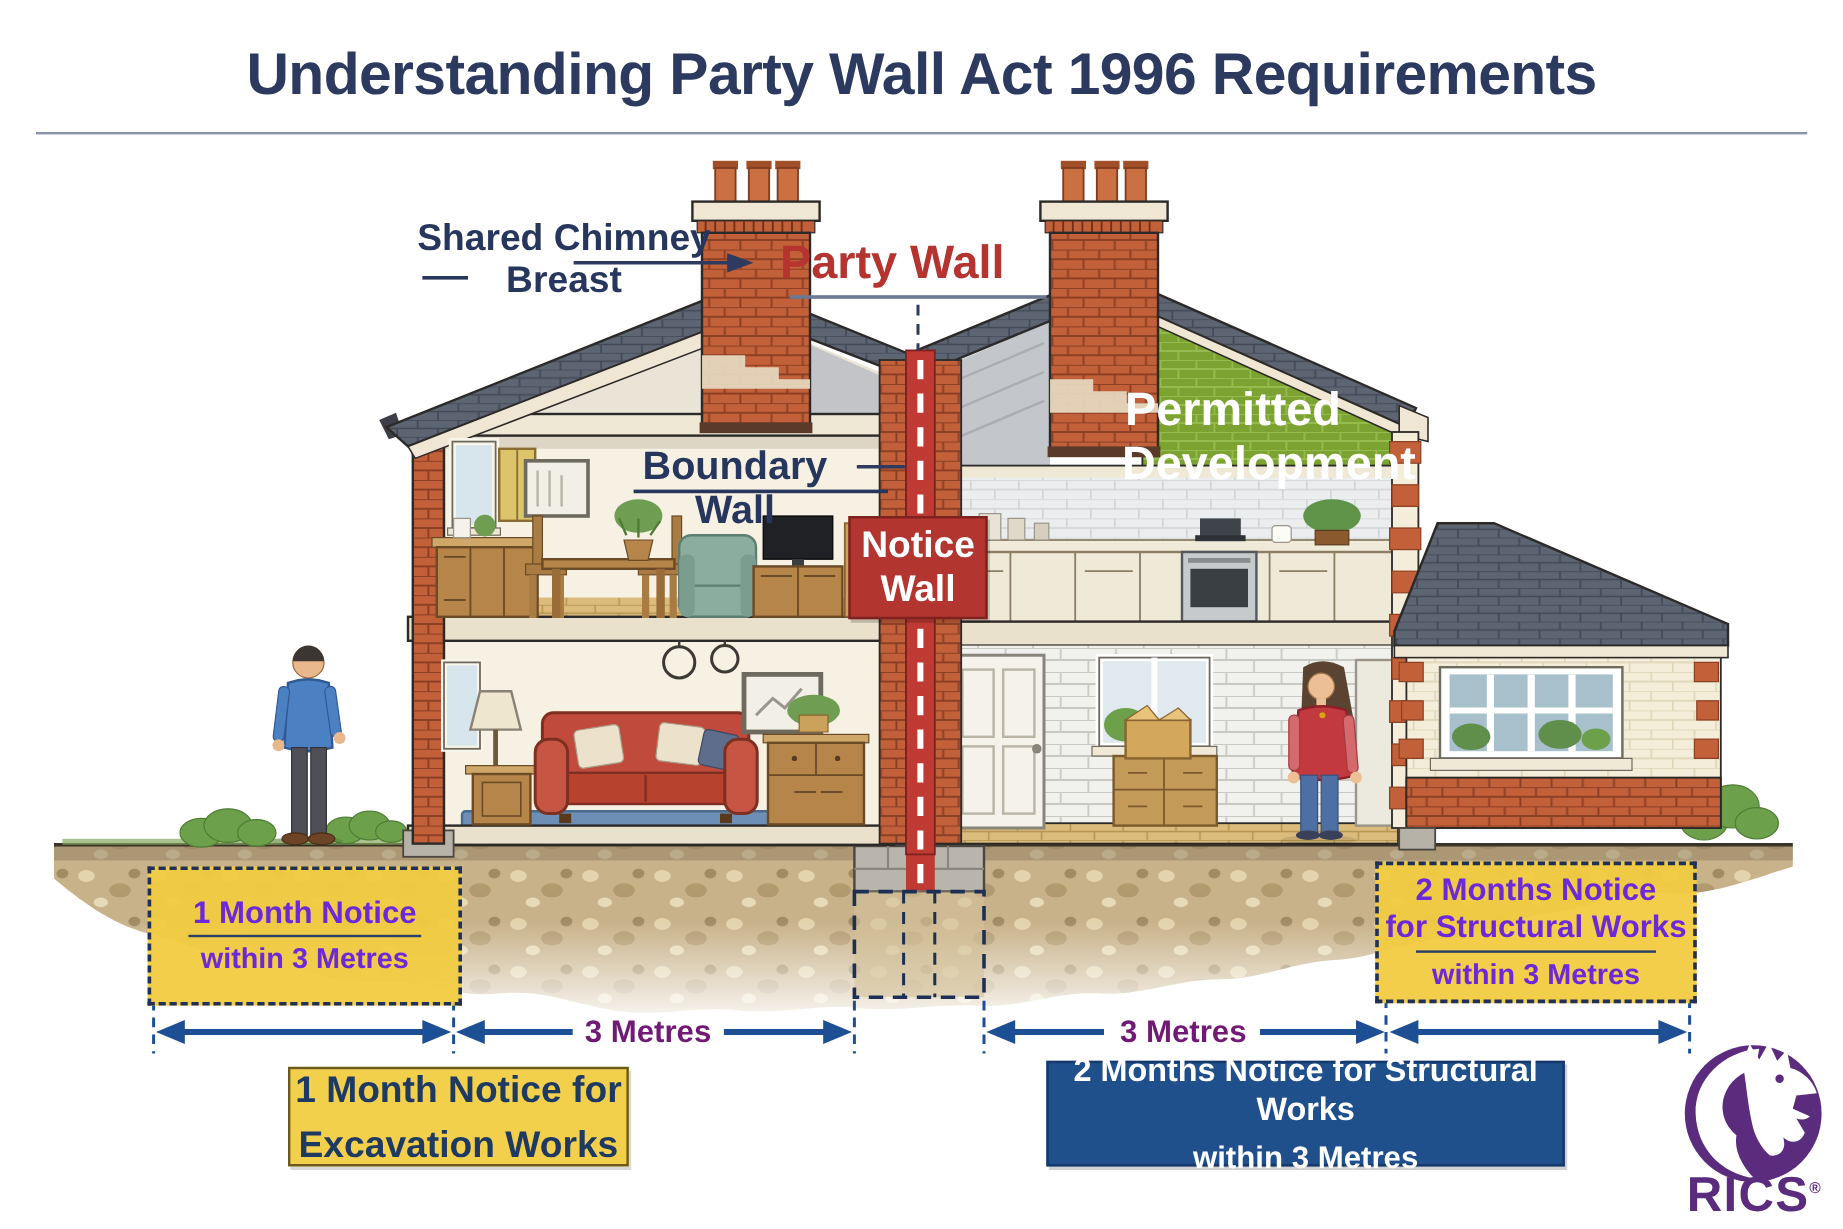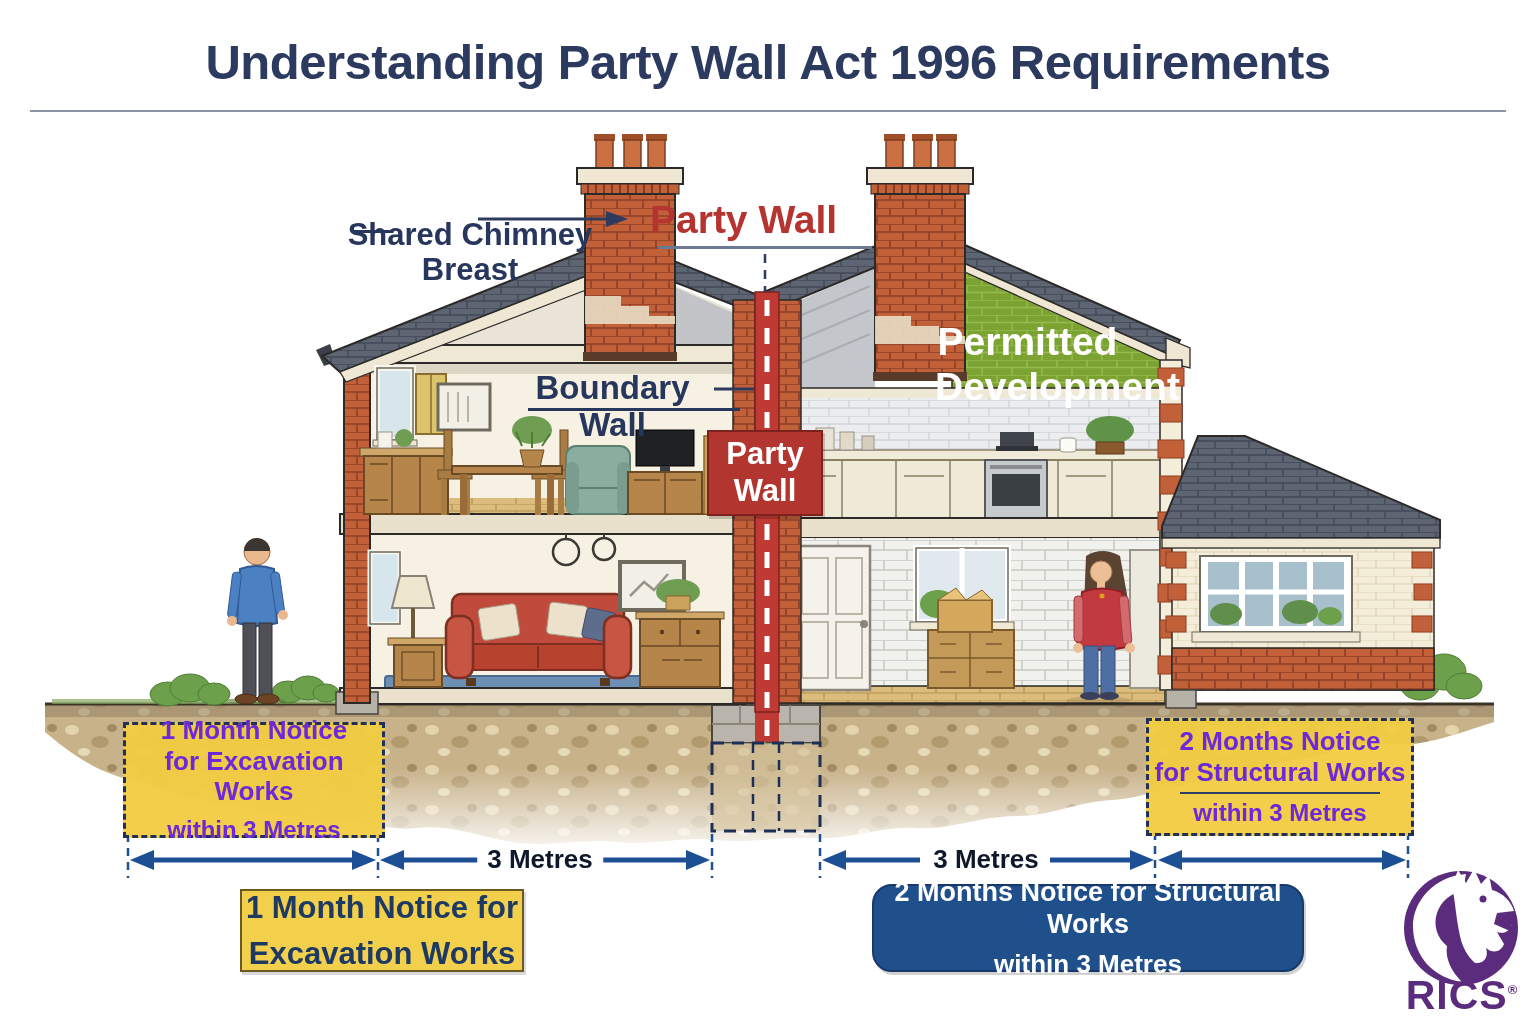--- a/index.html
+++ b/index.html
@@ -15,21 +15,21 @@
   .white-lbl{color:#fff;font-weight:bold;text-align:center;line-height:1.15;}
   .pw-sign{background:#b23530;border:2px solid #7e2220;box-shadow:2px 3px 0 rgba(0,0,0,.18);
            color:#fff;font-weight:bold;text-align:center;font-size:31px;line-height:1.18;
            display:flex;flex-direction:column;justify-content:center;}
   .zone-box{border:3px dashed #203058;background:rgba(241,203,65,.95);color:#6d28d9;
             text-align:center;font-weight:bold;display:flex;flex-direction:column;
             justify-content:center;}
   .zone-box .l12{font-size:26px;line-height:1.18;}
   .zone-box .l3{font-size:24px;line-height:1.25;}
   .zone-hair{height:2px;background:#2a4068;width:76%;margin:4px auto;}
-  .meas{font-size:26px;font-weight:bold;color:#0f172a;background:#fff;padding:0 10px;
+  .meas{font-size:26px;font-weight:bold;color:#701a75;background:#fff;padding:0 10px;
         transform:translateX(-50%);white-space:nowrap;}
   .sum-yellow{background:#f2d04b;border:2px solid #6b5a20;box-shadow:2px 3px 0 rgba(0,0,0,.15);
               color:#1e3a63;text-align:center;font-weight:bold;font-size:31px;
               display:flex;flex-direction:column;justify-content:center;line-height:1.2;}
   .sum-yellow .hair{height:2px;background:#b89e45;width:82%;margin:4px auto;}
   .sum-blue{background:#20508c;border:2px solid #16386b;box-shadow:2px 3px 0 rgba(0,0,0,.18);
             color:#fff;text-align:center;font-weight:bold;
             display:flex;flex-direction:column;justify-content:center;line-height:1.2;}
   .sum-blue .hair{height:2px;background:rgba(255,255,255,.85);width:90%;margin:4px auto;}
   .rics-text{color:#5b2c7e;font-weight:bold;font-size:41px;letter-spacing:1px;text-align:center;}
@@ -411,66 +411,65 @@
     <path d="M1463,891 C1455,901 1452,914 1456,927 C1449,935 1449,947 1456,955 C1453,963 1455,972 1461,979 C1466,980 1471,980 1476,978 C1466,968 1462,956 1465,944 C1459,934 1461,920 1470,912 Z" fill="#5b2c7e"></path>
     <path d="M1452,886 L1458,870 L1466,883 L1474,869 L1481,884 L1489,875 L1492,890 C1503,893 1511,901 1514,911 L1497,913 L1512,921 C1512,930 1505,935 1497,932 L1504,944 C1501,952 1493,954 1486,948 C1489,957 1484,964 1475,963 C1467,956 1462,946 1460,936 C1456,918 1455,899 1452,886 Z" fill="#fff"></path>
     <polygon points="1497,913 1514,917 1510,931 1494,924" fill="#5b2c7e"></polygon>
     <circle cx="1483" cy="899" r="3.5" fill="#5b2c7e"></circle>
   </g>
 </svg>
 
 <div class="abs title">Understanding Party Wall Act 1996 Requirements</div>
 <div class="abs divider"></div>
 
-<div class="abs lbl" style="left:330px;top:181px;width:280px;font-size:31px;margin-top:37px;">
+<div class="abs lbl" style="left:330px;top:181px;width:280px;font-size:31px;">
   <div>Shared Chimney</div>
   <div>Breast</div>
 </div>
 <div class="abs uline" style="left:352px;top:230px;width:38px;height:3px;"></div>
 
 <div class="abs red-heading" style="left:650px;top:198px;width:230px;font-size:39px;">Party Wall</div>
 <div class="abs" style="left:658px;top:246px;width:214px;height:3px;background:#6b7a92;"></div>
 
 <div class="abs lbl" style="left:505px;top:370px;width:215px;font-size:33px;">Boundary Wall</div>
 <div class="abs uline" style="left:528px;top:408px;width:212px;height:3px;"></div>
 
 <div class="abs white-lbl" style="left:935px;top:320px;width:185px;font-size:39px;">
   <div>Permitted</div>
   <div>Development</div>
 </div>
 
 <div class="abs pw-sign" style="left:707px;top:430px;width:112px;height:82px;">
-  <div>Party</div>
+  <div>Notice</div>
   <div>Wall</div>
 </div>
 
 <div class="abs zone-box" style="left:123px;top:722px;width:256px;height:110px;">
   <div class="l12">1 Month Notice</div>
-  <div class="l12">for Excavation Works</div>
   <div class="zone-hair"></div>
   <div class="l3">within 3 Metres</div>
 </div>
 
 <div class="abs zone-box" style="left:1146px;top:718px;width:262px;height:112px;">
   <div class="l12">2 Months Notice</div>
   <div class="l12">for Structural Works</div>
   <div class="zone-hair"></div>
   <div class="l3">within 3 Metres</div>
 </div>
 
 <div class="abs meas" style="left:540px;top:844px;">3 Metres</div>
 <div class="abs meas" style="left:986px;top:844px;">3 Metres</div>
 
 <div class="abs sum-yellow" style="left:240px;top:889px;width:280px;height:79px;">
   <div>1 Month Notice for</div>
   <div class="hair"></div>
   <div>Excavation Works</div>
 </div>
 
-<div class="abs sum-blue" style="left:872px;top:884px;width:428px;height:84px;border-radius:20px;">
+<div class="abs sum-blue" style="left:872px;top:884px;width:428px;height:84px;">
   <div style="font-size:27px;">2 Months Notice for Structural Works</div>
   <div class="hair"></div>
   <div style="font-size:26px;">within 3 Metres</div>
 </div>
 
 <div class="abs rics-text" style="left:1398px;top:972px;width:128px;">
   <span>RICS</span><sup>®</sup>
 </div>
 
 </div>

